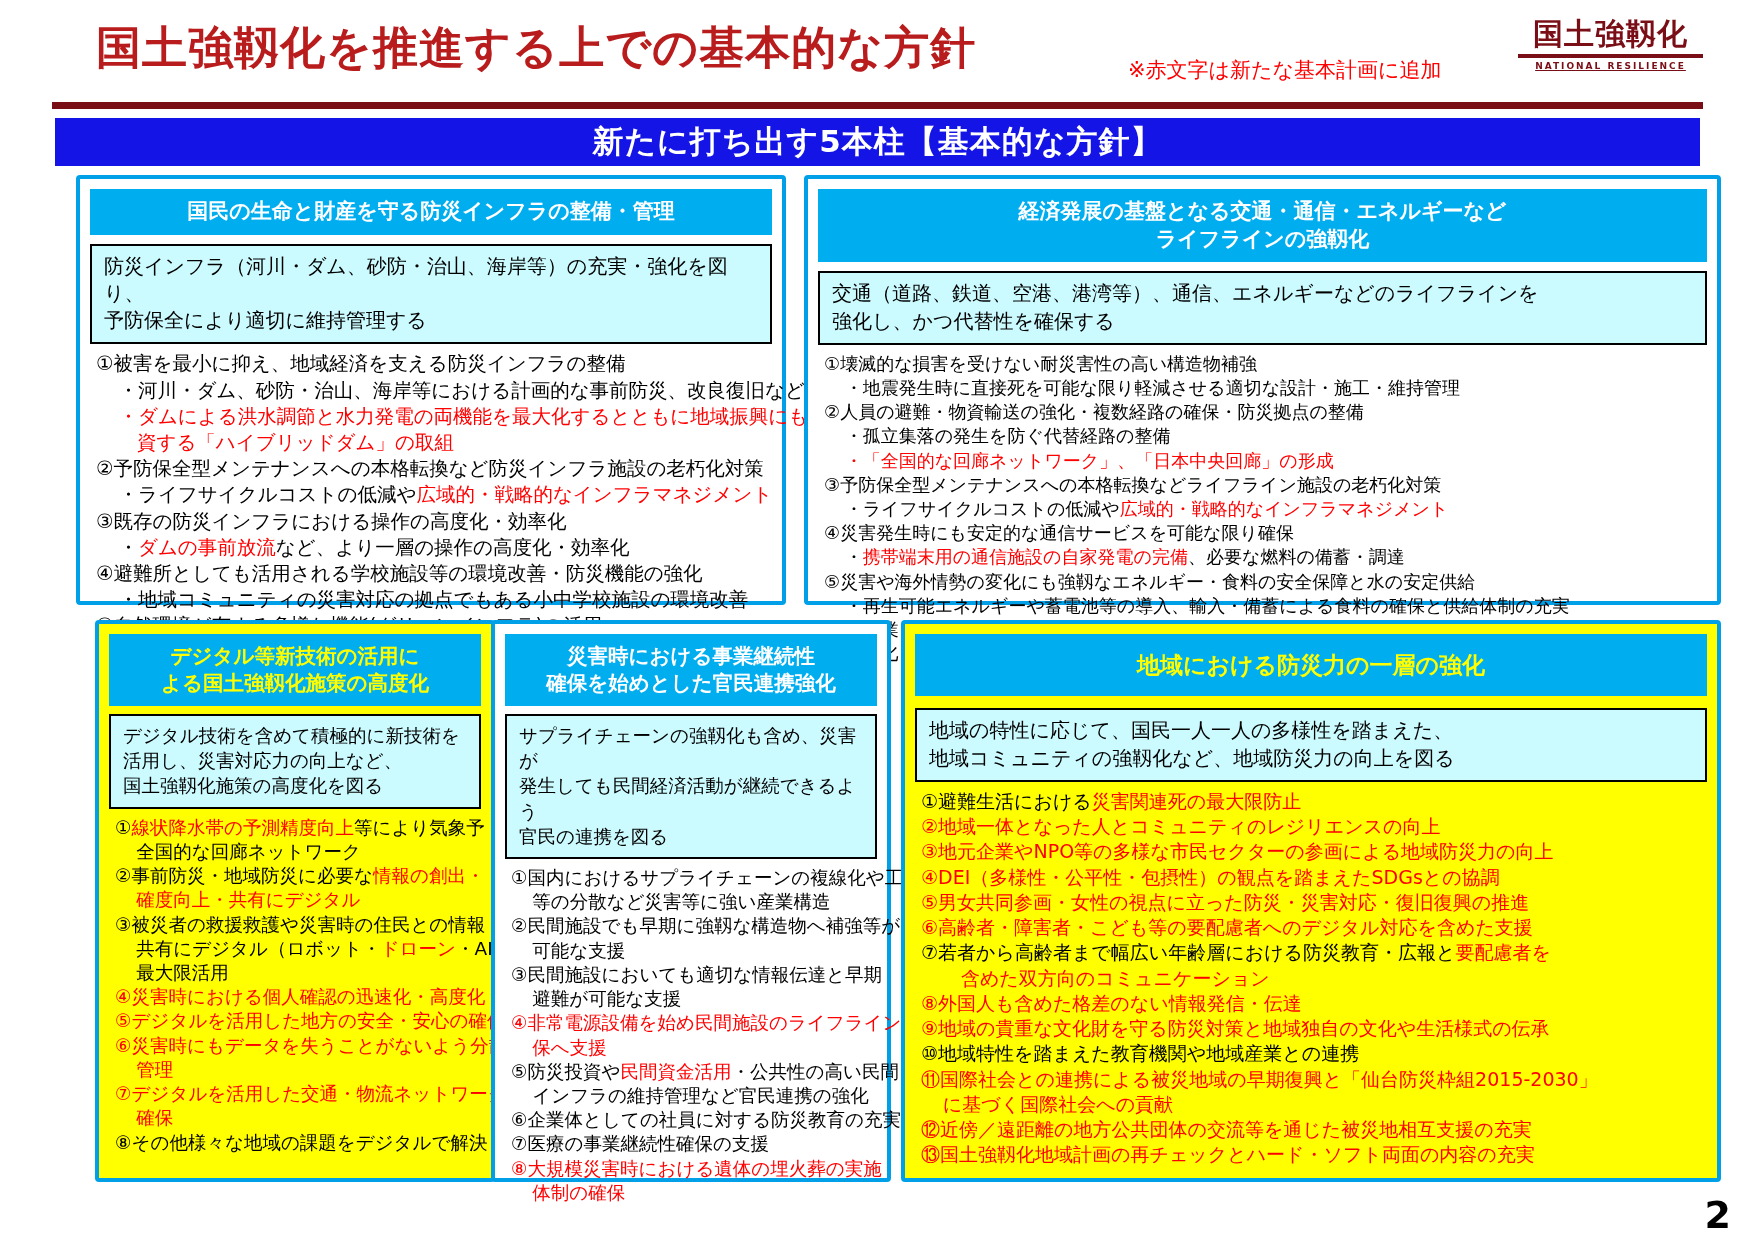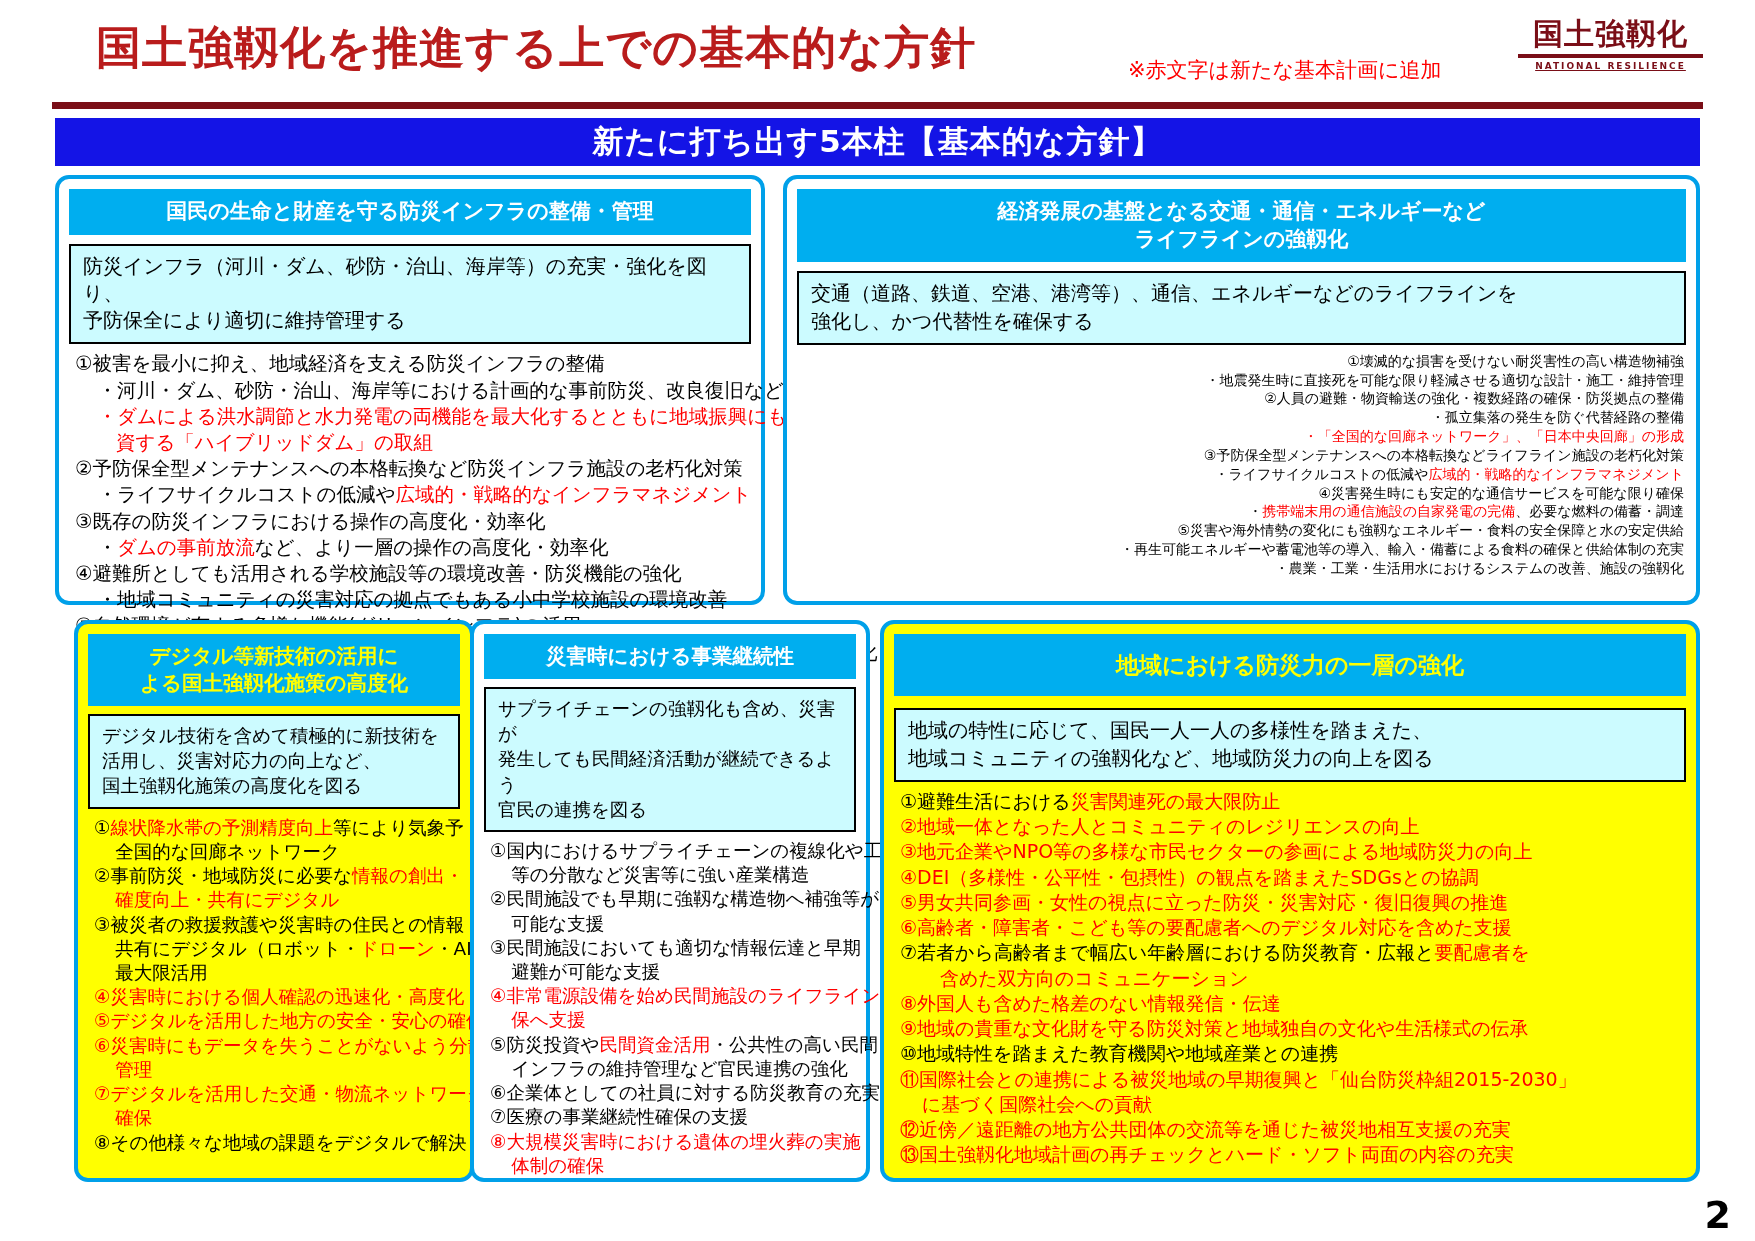--- a/index.html
+++ b/index.html
@@ -95,23 +95,24 @@
     align-items: center;
     justify-content: center;
     letter-spacing: 1px;
   }
 
   
   .card {
     position: absolute;
     box-sizing: border-box;
     border: 4px solid #00a0e9;
-    border-radius: 14px;
+    border-radius: 4px;
     background: #ffffff;
     padding: 10px 10px 8px 10px;
+    margin-left: 21px;
   }
   .card.yellow {
     background: #ffff00;
   }
   .card-head {
     background: #00aeef;
     color: #ffffff;
     font-weight: bold;
     text-align: center;
     padding: 9px 4px;
@@ -152,21 +153,21 @@
 
   
   #card-lifeline {
     left: 783px;
     top: 175px;
     width: 917px;
     height: 430px;
   }
   #card-lifeline .card-head { font-size: 21px; }
   #card-lifeline .card-lead { font-size: 20px; margin-top: 9px; }
-  #card-lifeline .card-list { font-size: 14px; text-align: right; }
+  #card-lifeline .card-list { font-size: 18px; }
 
   
   #card-digital {
     left: 74px;
     top: 620px;
     width: 400px;
     height: 562px;
   }
   #card-digital .card-head { font-size: 20.5px; }
   #card-digital .card-lead { font-size: 18.5px; margin-top: 8px; background:#ccfbff; }
@@ -292,20 +293,21 @@
         <div class="li indent1"><span class="red">管理</span></div>
         <div class="li"><span class="red">⑦デジタルを活用した交通・物流ネットワークの</span></div>
         <div class="li indent1"><span class="red">確保</span></div>
         <div class="li"><span>⑧その他様々な地域の課題をデジタルで解決</span></div>
       </div>
   </div>
 
   <div class="card" id="card-bcp">
     <div class="card-head">
       <div>災害時における事業継続性</div>
+      <div>確保を始めとした官民連携強化</div>
     </div>
     <div class="card-lead">
       <div>サプライチェーンの強靱化も含め、災害が</div>
       <div>発生しても民間経済活動が継続できるよう</div>
       <div>官民の連携を図る</div>
     </div>
     <div class="card-list">
         <div class="li"><span>①国内におけるサプライチェーンの複線化や工場</span></div>
         <div class="li indent1"><span>等の分散など災害等に強い産業構造</span></div>
         <div class="li"><span>②民間施設でも早期に強靱な構造物へ補強等が</span></div>

